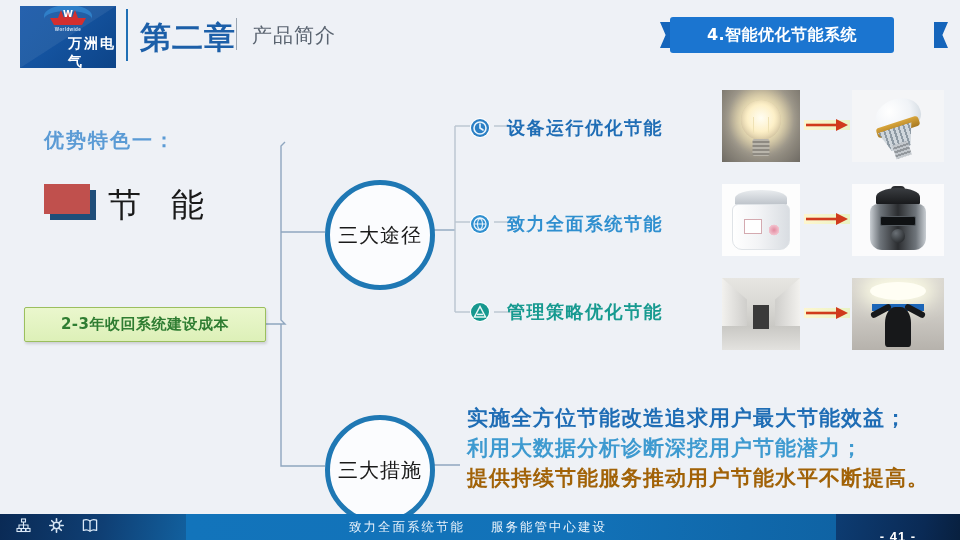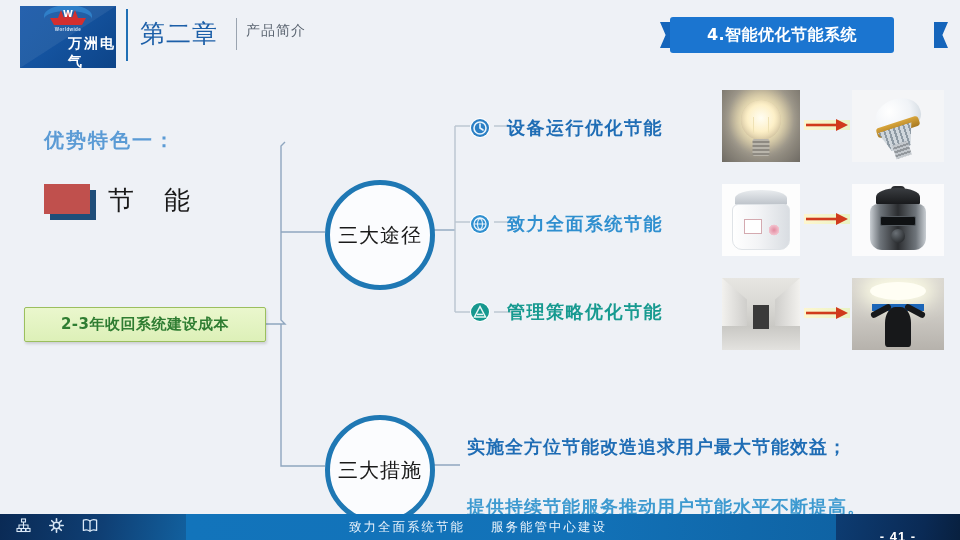--- a/index.html
+++ b/index.html
@@ -28,26 +28,26 @@
     margin-top:1px;font-weight:bold;
   }
   .logo-cn{
     position:relative;z-index:2;color:#ffffff;font-size:14px;font-weight:bold;
     letter-spacing:2px;margin-top:3px;
     font-family:"DejaVu Sans","Liberation Sans",sans-serif;
     margin-left:48px;
   }
   .hdr-divider{position:absolute;left:126px;top:9px;width:2px;height:52px;background:#1f6fb5;}
   .hdr-chapter{
-    position:absolute;left:140px;top:17px;font-size:25px;font-weight:normal;color:#1c5fa8;
+    position:absolute;left:140px;top:17px;font-size:31px;font-weight:bold;color:#1c5fa8;
     letter-spacing:1px;font-family:"DejaVu Sans","Liberation Sans",sans-serif;
   }
   .hdr-sep{position:absolute;left:236px;top:18px;width:1px;height:32px;background:#9aa4b0;}
   .hdr-sub{
-    position:absolute;left:246px;top:22px;font-size:14px;color:#5a6470;letter-spacing:1px;
+    position:absolute;left:252px;top:22px;font-size:20px;color:#5a6470;letter-spacing:1px;
     font-family:"DejaVu Sans","Liberation Sans",sans-serif;
   }
 
   
   .ribbon{position:absolute;left:660px;top:17px;width:288px;height:36px;}
   .ribbon-body{
     position:absolute;left:10px;top:0;width:224px;height:36px;background:#1b75d0;
     border-radius:3px;display:flex;align-items:center;justify-content:center;
   }
   .ribbon-l,.ribbon-r{position:absolute;top:5px;width:14px;height:26px;background:#1565bb;}
@@ -59,21 +59,21 @@
   }
 
   
   .adv-title{
     position:absolute;left:44px;top:127px;font-size:20px;font-weight:bold;color:#5b9bd5;
     letter-spacing:2px;font-family:"DejaVu Sans","Liberation Sans",sans-serif;
   }
   .sq-shadow{position:absolute;left:50px;top:190px;width:46px;height:30px;background:#1f4e79;}
   .sq-front{position:absolute;left:44px;top:184px;width:46px;height:30px;background:#c0504d;}
   .jieneng{
-    position:absolute;left:108px;top:183px;font-size:26px;color:#1a1a1a;letter-spacing:2px;
+    position:absolute;left:108px;top:183px;font-size:33px;color:#1a1a1a;letter-spacing:2px;
     font-family:"DejaVu Sans","Liberation Sans",sans-serif;
   }
   .jieneng .gap{display:inline-block;width:28px;}
 
   .green-box{
     position:absolute;left:24px;top:307px;width:240px;height:33px;
     background:linear-gradient(180deg,#eaf7cd 0%,#ddf0b8 100%);
     border:1px solid #9bbf5e;border-radius:2px;
     display:flex;align-items:center;justify-content:center;
     box-shadow:1px 2px 3px rgba(0,0,0,.14);
@@ -192,23 +192,22 @@
   .img-hall-lit .person{position:absolute;left:50%;bottom:4%;transform:translateX(-50%);
       width:26px;height:40px;background:#17181a;border-radius:40% 40% 10% 10%;}
   .img-hall-lit .armL{position:absolute;left:20%;top:42%;width:22px;height:6px;background:#17181a;
       transform:rotate(-28deg);border-radius:3px;}
   .img-hall-lit .armR{position:absolute;right:20%;top:42%;width:22px;height:6px;background:#17181a;
       transform:rotate(28deg);border-radius:3px;}
 
   
   .measures{position:absolute;left:467px;top:403px;}
   .measures div{
-    font-size:18px;font-weight:bold;letter-spacing:1px;line-height:30px;white-space:nowrap;
-    font-family:Liberation Mono, monospace;
-    margin-top:30px;
+    font-size:21px;font-weight:bold;letter-spacing:1px;line-height:30px;white-space:nowrap;
+    font-family:Liberation Serif, serif;
   }
   .measures div:nth-child(1){color:#1f6db5;}
   .measures div:nth-child(2){color:#3e9ad0;}
   .measures div:nth-child(3){color:#a16207;}
 
   
   .footer{position:absolute;left:0;bottom:0;width:960px;height:26px;overflow:hidden;}
   .f-left{position:absolute;left:0;top:0;width:186px;height:26px;
     background:linear-gradient(100deg,#0a2a55 0%,#0f3f74 55%,#12609e 100%);}
   .f-mid{position:absolute;left:186px;top:0;width:650px;height:26px;
@@ -417,20 +416,21 @@
           <div class="ban"></div>
           <div class="armL"></div>
           <div class="armR"></div>
           <div class="person"></div>
         </div>
     </div>
   </div>
 
   <div class="measures">
     <div>实施全方位节能改造追求用户最大节能效益；</div>
+    <div>利用大数据分析诊断深挖用户节能潜力；</div>
     <div>提供持续节能服务推动用户节能水平不断提高。</div>
   </div>
 
   <div class="footer">
     <div class="f-left"></div>
     <div class="f-mid"></div>
     <div class="f-right"></div>
 
     <div class="f-icons">
       <span>

